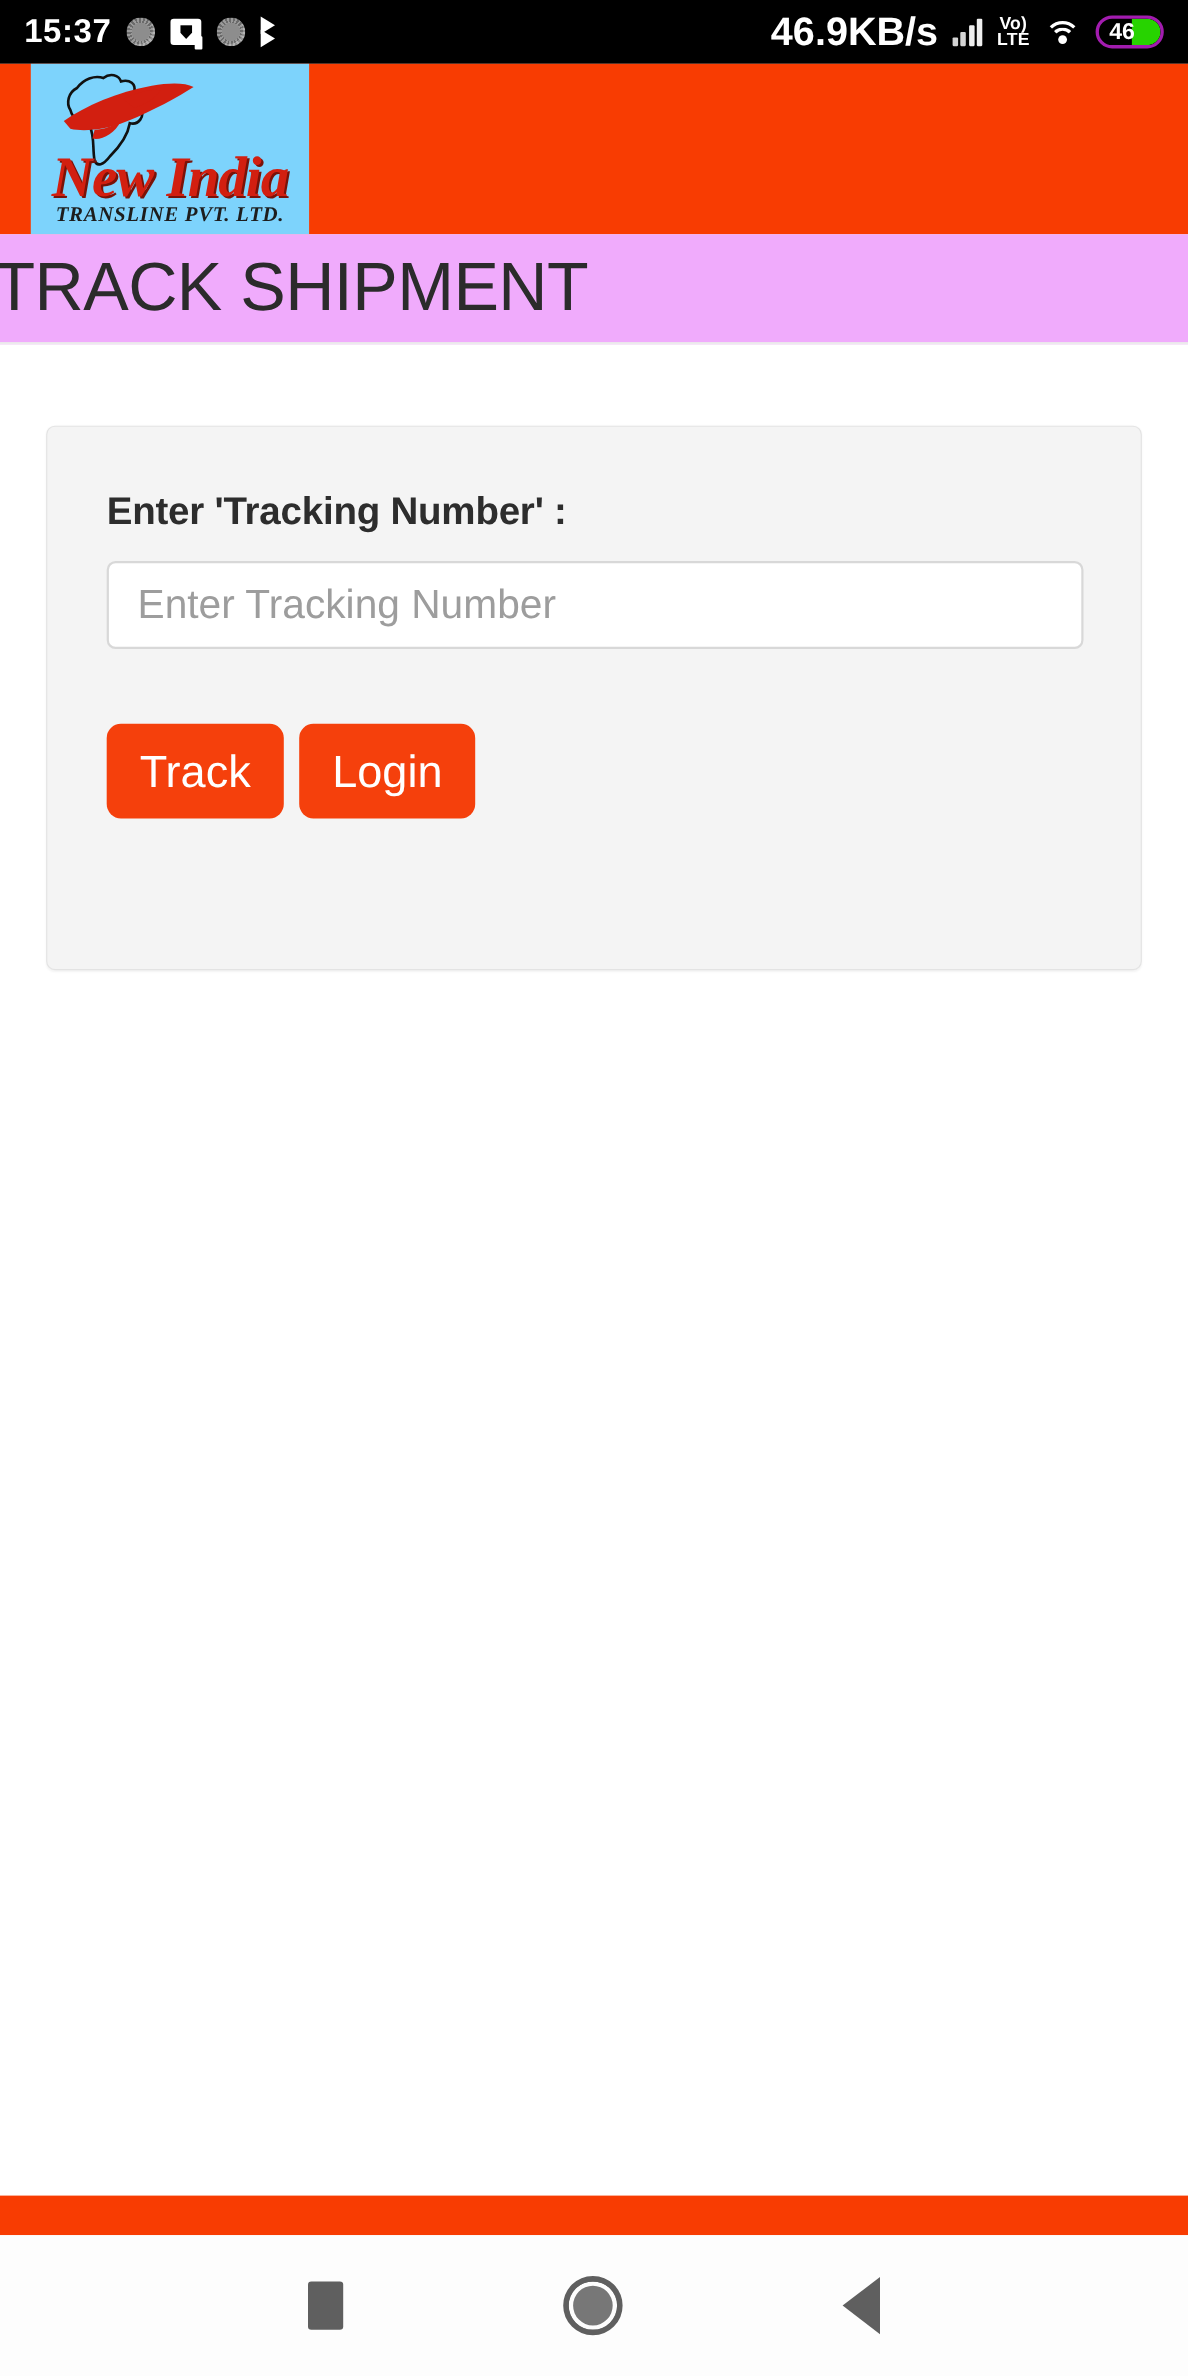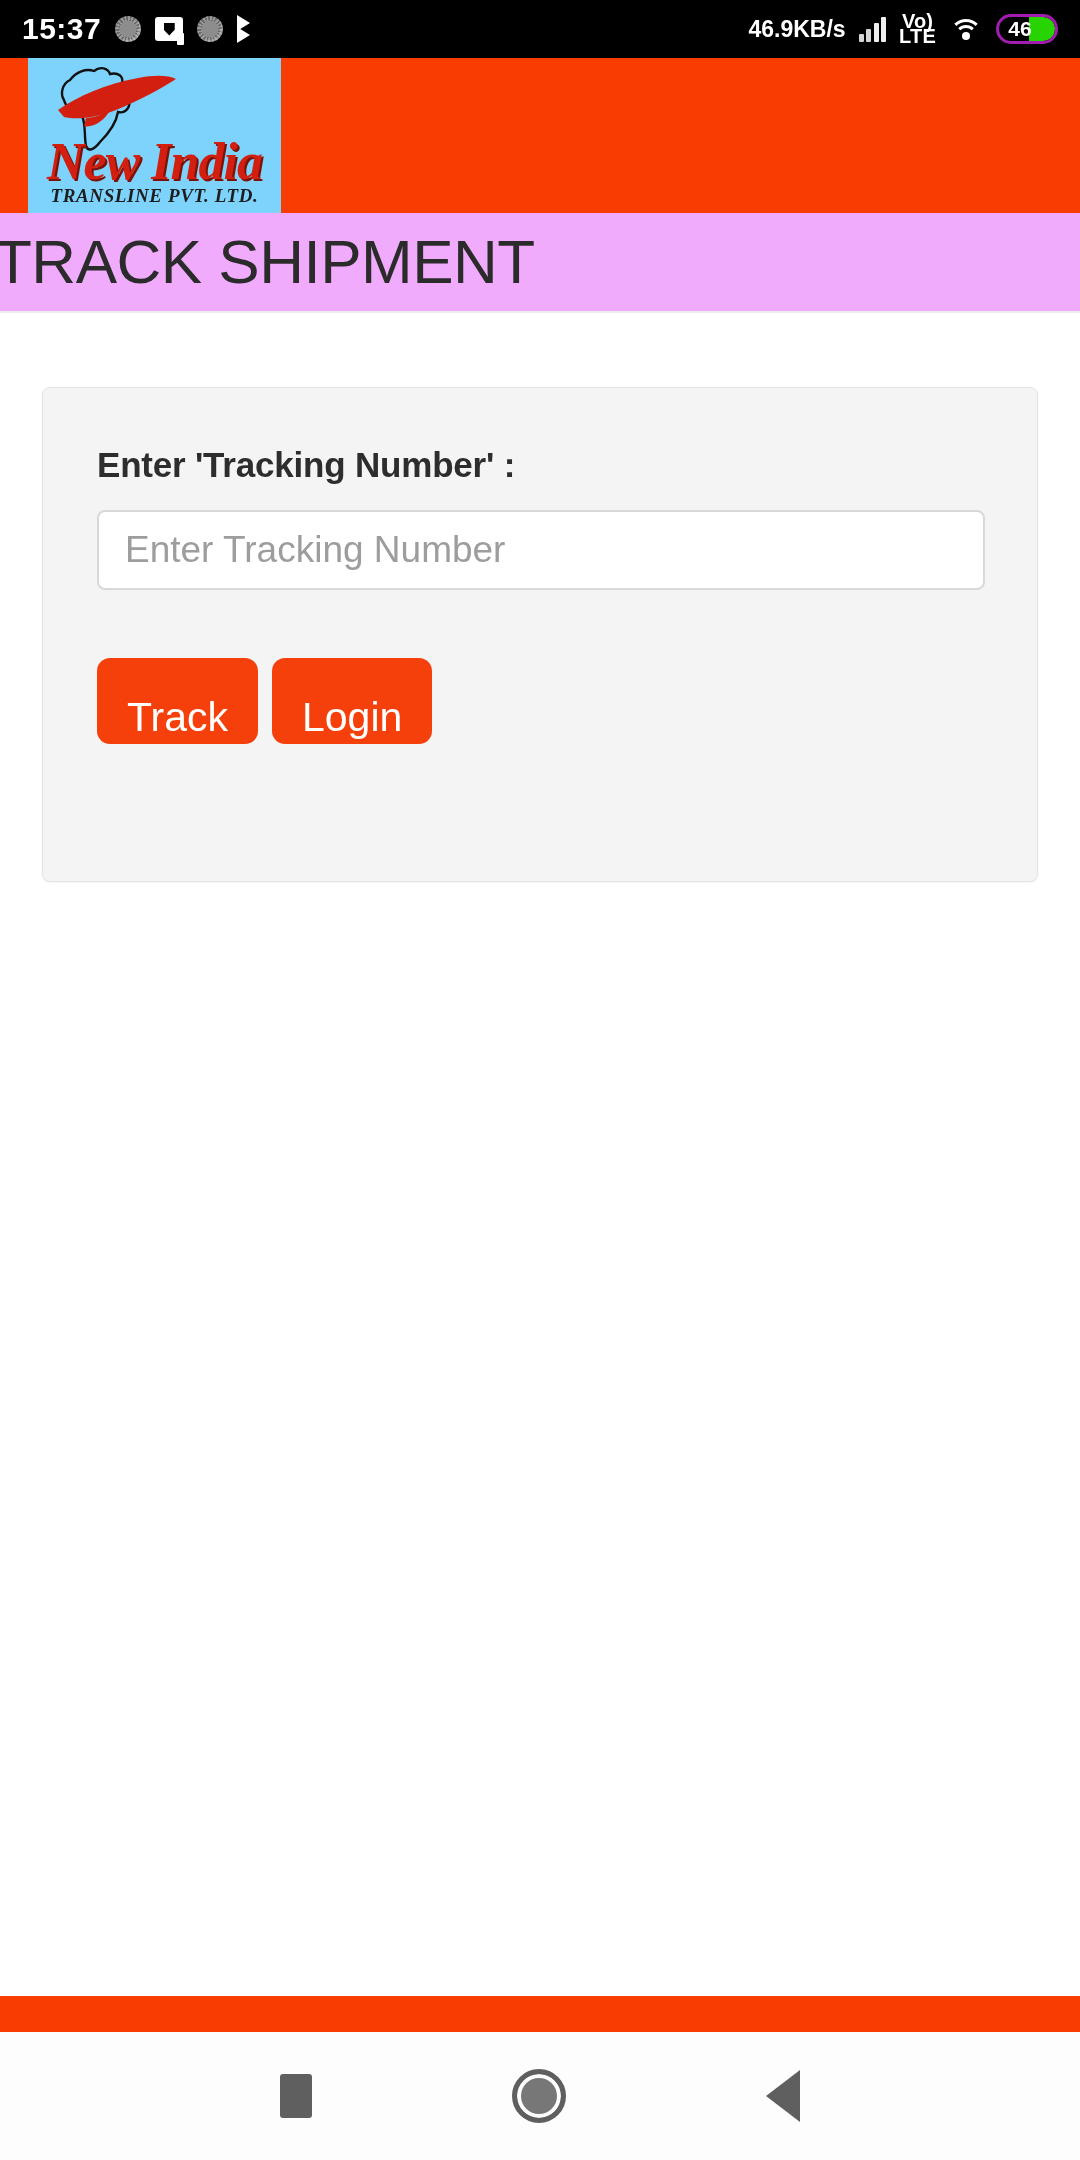--- a/index.html
+++ b/index.html
@@ -46,29 +46,29 @@
   }
   .sb-chev::before, .sb-chev::after {
     content:""; position:absolute; left:0; width:0; height:0;
     border-left:13px solid #ffffff;
     border-top:8px solid transparent; border-bottom:8px solid transparent;
   }
   .sb-chev::before { top:-1px; }
   .sb-chev::after  { top:11px; }
 
   .sb-right { margin-left:auto; display:flex; align-items:center; gap:13px; }
-  .sb-speed { color:#ffffff; font-size:23px; font-weight:bold; }
+  .sb-speed { color:#ffffff; font-size:36px; font-weight:bold; }
   .sb-signal { display:flex; align-items:flex-end; gap:2.5px; height:26px; }
   .sb-signal i { width:5px; background:#d4d4d4; border-radius:1px; display:block; }
   .sb-signal i:nth-child(1){ height:8px; }
   .sb-signal i:nth-child(2){ height:13px; }
   .sb-signal i:nth-child(3){ height:19px; background:#efefef; }
   .sb-signal i:nth-child(4){ height:25px; background:#efefef; }
   .sb-volte {
-    color:#ffffff; font-size:20px; font-weight:bold; line-height:15px;
+    color:#ffffff; font-size:16px; font-weight:bold; line-height:15px;
     text-align:center; letter-spacing:0.2px;
   }
   .sb-wifi { position:relative; width:34px; height:26px; }
   .sb-wifi span {
     position:absolute; left:50%; transform:translateX(-50%);
     border:3.2px solid #ffffff; border-bottom-color:transparent;
     border-left-color:transparent; border-right-color:transparent;
     border-radius:50%;
   }
   .sb-wifi span:nth-child(1){ width:33px; height:33px; top:3px; }
@@ -144,21 +144,21 @@
     font-family:"Liberation Sans", sans-serif;
     font-size:37px; color:#2d2d2d; padding:0 26px; outline:none;
   }
   .tracking-input::placeholder { color:#9d9d9d; }
 
   .btn-row { position:absolute; top:270px; left:54px; display:flex; gap:14px; }
   .btn {
     background:#f5400c; color:#ffffff; border:none; border-radius:13px;
     font-family:"Liberation Sans", sans-serif;
     font-size:41px; font-weight:400; cursor:pointer;
-    padding:16px 30px; height:86px; line-height:86px;
+    padding:0 30px; height:86px; line-height:86px;
   }
 
   
   .footer-bar {
     position:absolute; top:1996px; left:0; width:1080px; height:36px;
     background:#f83c02;
   }
 
   
   .navbar {

